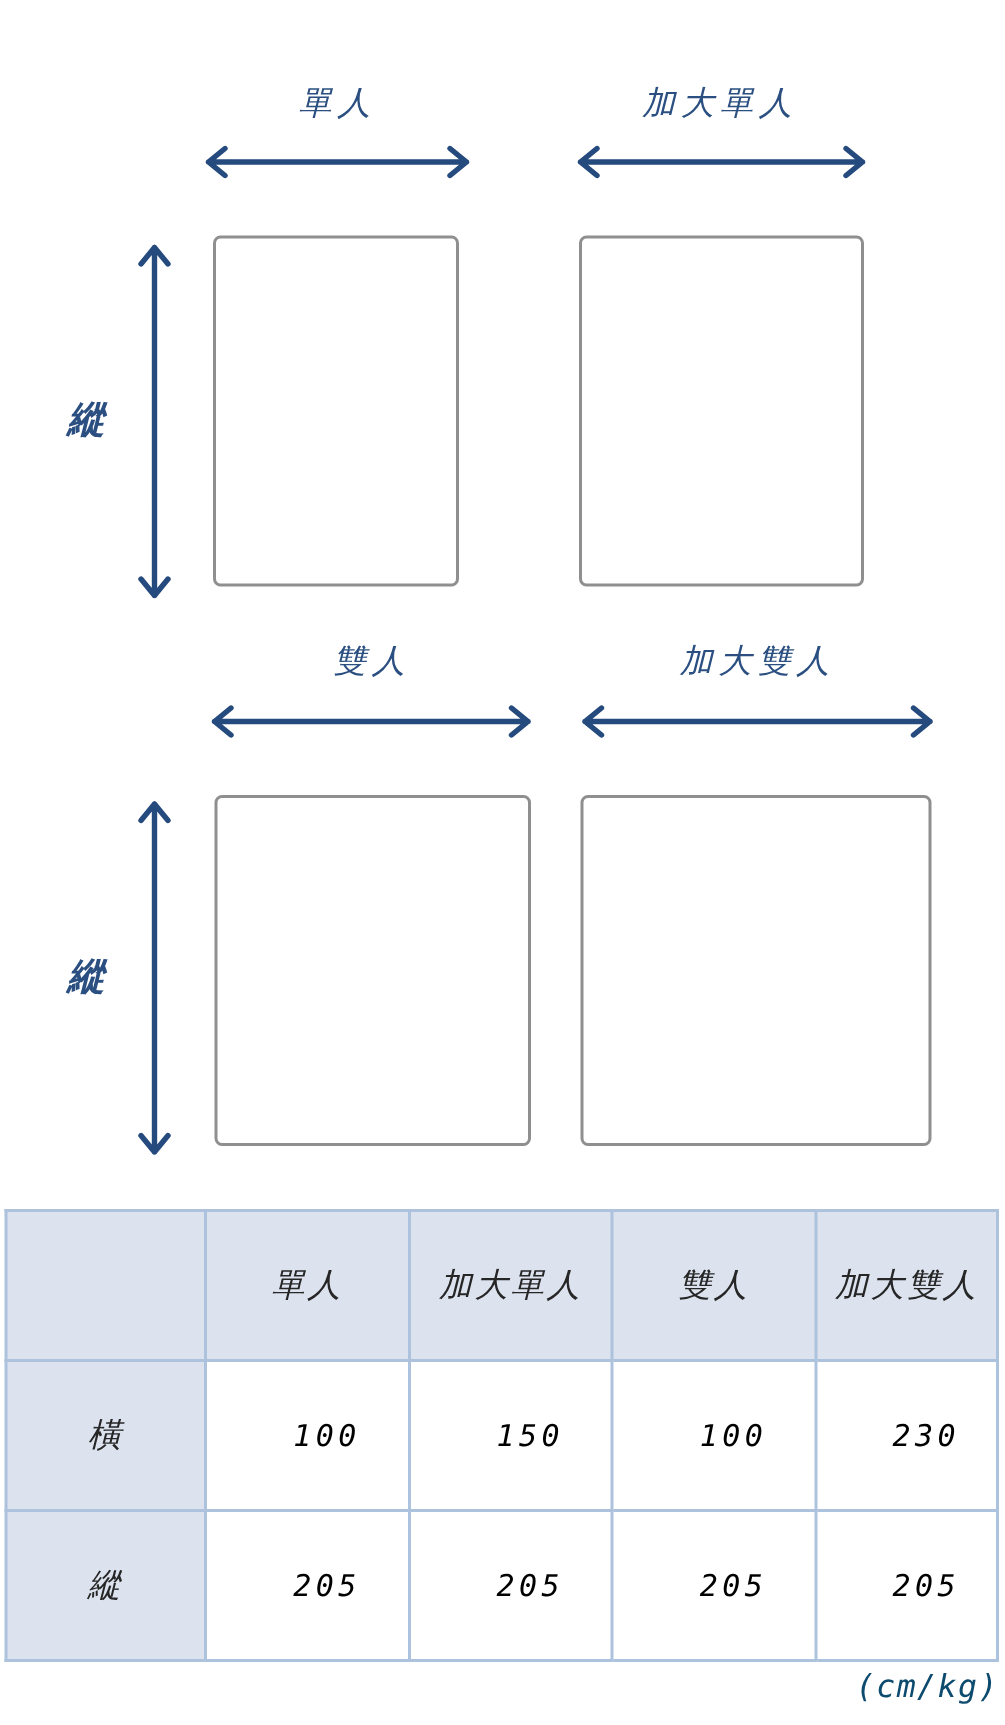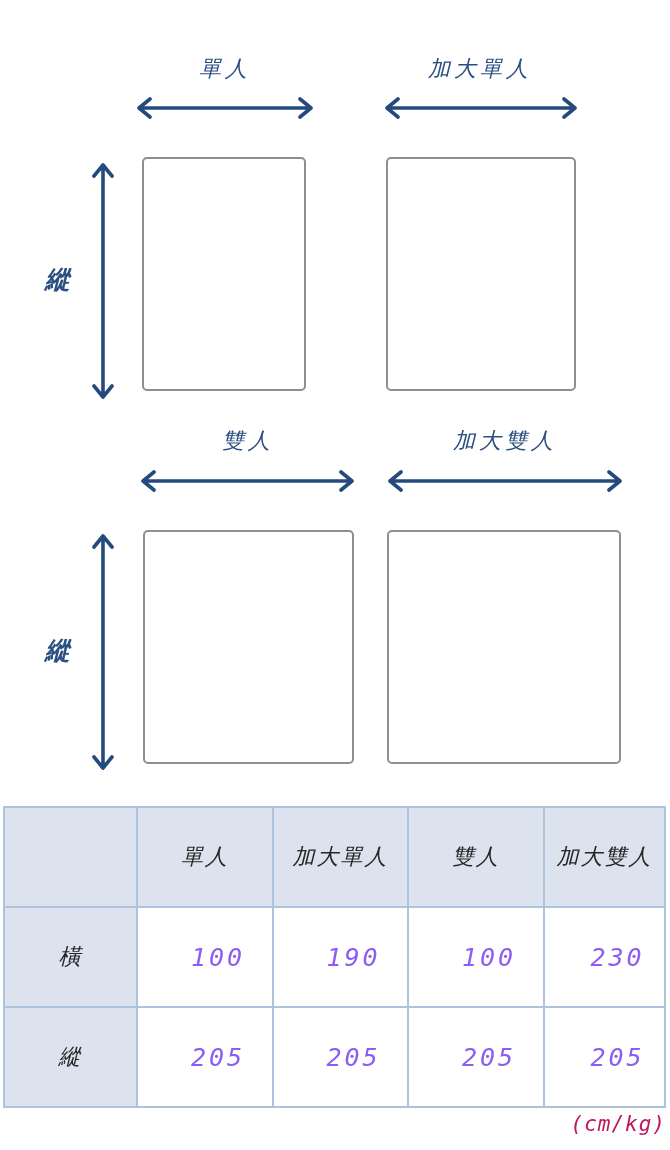--- a/index.html
+++ b/index.html
@@ -67,32 +67,32 @@
   }
   .spec-table .hdr {
     background: #dce3ef;
     font-size: 22px;
     color: #262626;
     letter-spacing: 2px;
   }
   .spec-table .val {
     background: #ffffff;
     font-family: "DejaVu Sans Mono", "Liberation Mono", monospace;
-    font-size: 25px;
-    color: #8b5cf6;
+    font-size: 20px;
+    color: #000000;
     letter-spacing: 3px;
     padding-left: 26px;
   }
   .unit-note {
     position: absolute;
     right: 4px;
     top: 1112px;
     font-family: "DejaVu Sans Mono", "Liberation Mono", monospace;
     font-size: 21px;
-    color: #be185d;
+    color: #0c4a6e;
     letter-spacing: 1px;
   }
 </style>
 </head>
 <body>
 
 <div class="canvas">
 
   <div class="size-label" style="left:140px; top:54px;">單人</div>
   <div class="size-label" style="left:395px; top:54px;">加大單人</div>
@@ -135,21 +135,21 @@
         <tr>
       <td class="hdr" style="width:131px;"></td>
       <td class="hdr" style="width:134px;">單人</td>
       <td class="hdr" style="width:133px;">加大單人</td>
       <td class="hdr" style="width:134px;">雙人</td>
       <td class="hdr">加大雙人</td>
     </tr>
     <tr>
       <td class="hdr">橫</td>
       <td class="val">100</td>
-      <td class="val">190</td>
+      <td class="val">150</td>
       <td class="val">100</td>
       <td class="val">230</td>
     </tr>
     <tr>
       <td class="hdr">縱</td>
       <td class="val">205</td>
       <td class="val">205</td>
       <td class="val">205</td>
       <td class="val">205</td>
     </tr>

